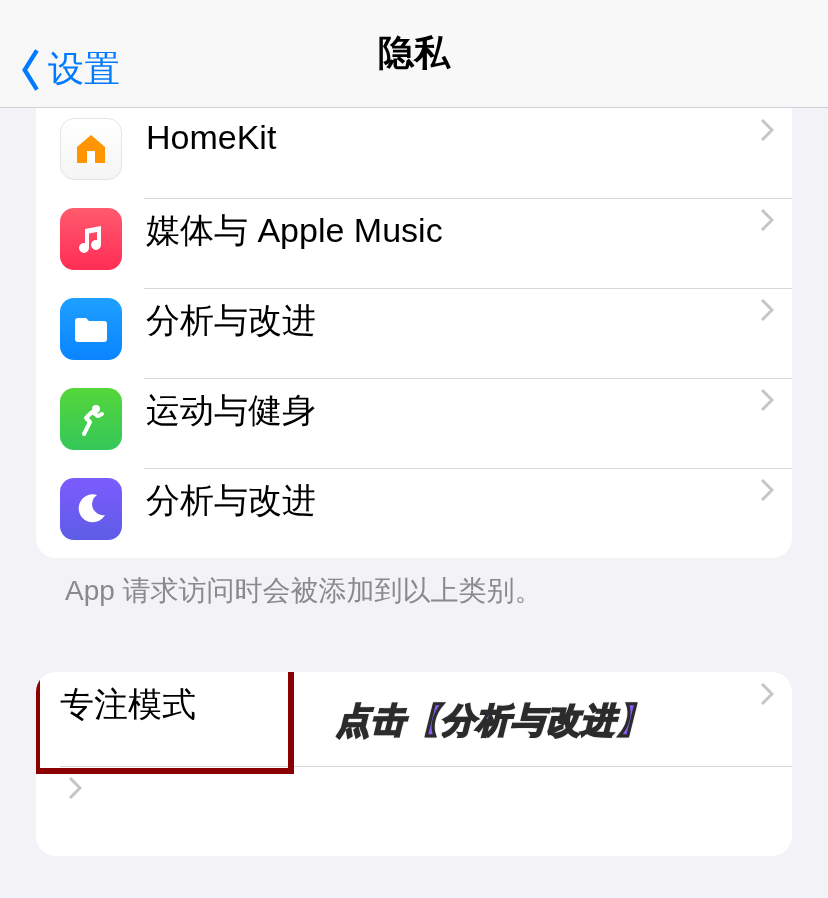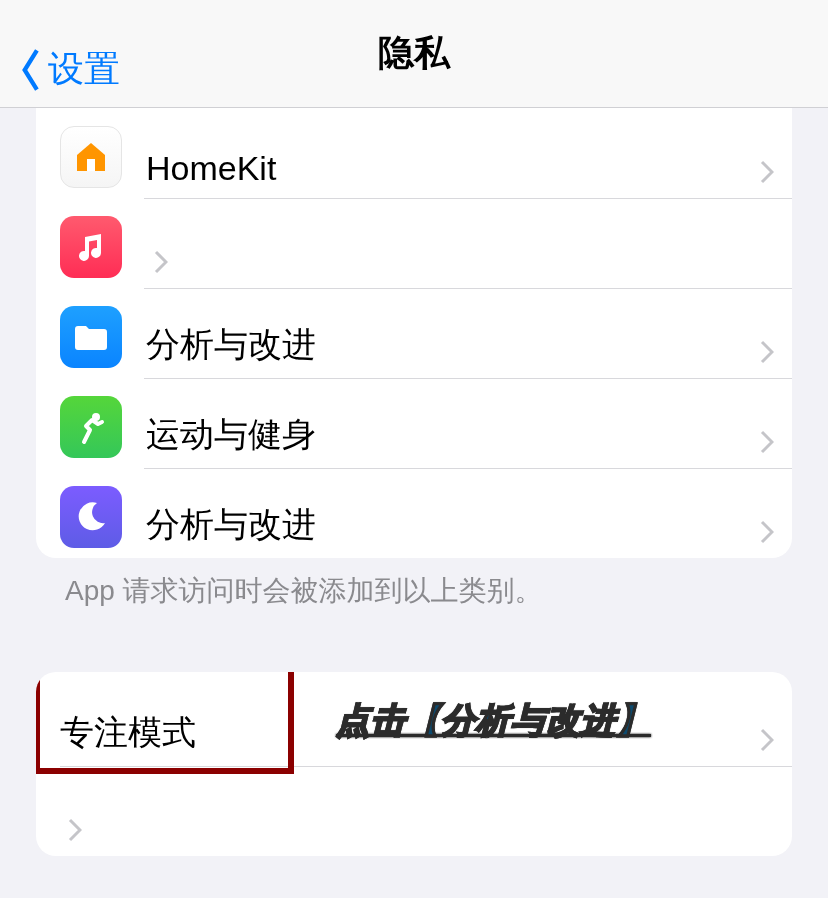--- a/index.html
+++ b/index.html
@@ -38,21 +38,21 @@
   }
   .content { padding: 0 36px; }
   .group {
     background: #fff;
     border-radius: 20px;
     overflow: hidden;
   }
   .group.first { border-top-left-radius: 0; border-top-right-radius: 0; margin-top: 0; }
   .row {
     display: flex;
-    align-items: flex-end;
+    align-items: flex-start;
     min-height: 90px;
     padding: 10px 18px 10px 24px;
     position: relative;
   }
   .row + .row::before {
     content: "";
     position: absolute;
     left: 108px;
     right: 0;
     top: 0;
@@ -87,25 +87,24 @@
   .highlight-box {
     position: absolute;
     border: 6px solid #8b0000;
     pointer-events: none;
   }
   .callout {
     position: absolute;
     font-size: 34px;
     font-weight: 700;
     font-style: italic;
-    color: #0c4a6e;
+    color: #8b5cf6;
     -webkit-text-stroke: 2px #2b2b2b;
     text-shadow: 0 0 2px #000;
     letter-spacing: 1px;
-    text-decoration: underline;
   }
   
   .ic-home { background: linear-gradient(180deg,#fff 0%,#f5f5f5 100%); border:1px solid #e5e5e5; }
   .ic-music { background: linear-gradient(180deg,#ff5a6e 0%,#ff2d55 100%); }
   .ic-files { background: linear-gradient(180deg,#1ea0ff 0%,#0a84ff 100%); }
   .ic-fitness { background: linear-gradient(180deg,#55d63a 0%,#34c759 100%); }
   .ic-focus { background: linear-gradient(180deg,#7c5cff 0%,#5e5ce6 100%); }
 </style>
 </head>
 <body>
@@ -136,20 +135,21 @@
             <polyline points="2,2 12,12 2,22"></polyline>
           </svg></div>
     </div>
 
     <div class="row">
       <div class="icon ic-music">
         <svg width="36" height="36" viewBox="0 0 36 36">
             <path d="M12 8 L28 5 V24 A5 5 0 1 1 24 19 V11 L16 12.5 V27 A5 5 0 1 1 12 22 Z" fill="#fff"></path>
           </svg>
       </div>
+      <div class="label">媒体与 Apple Music</div>
       <div class="chevron"><svg viewBox="0 0 14 24">
             <polyline points="2,2 12,12 2,22"></polyline>
           </svg></div>
     </div>
 
     <div class="row">
       <div class="icon ic-files">
         <svg width="40" height="40" viewBox="0 0 40 40">
             <path d="M4 12 Q4 9 7 9 H15 L18 12 H33 Q36 12 36 15 V30 Q36 33 33 33 H7 Q4 33 4 30 Z" fill="#fff"></path>
           </svg>

